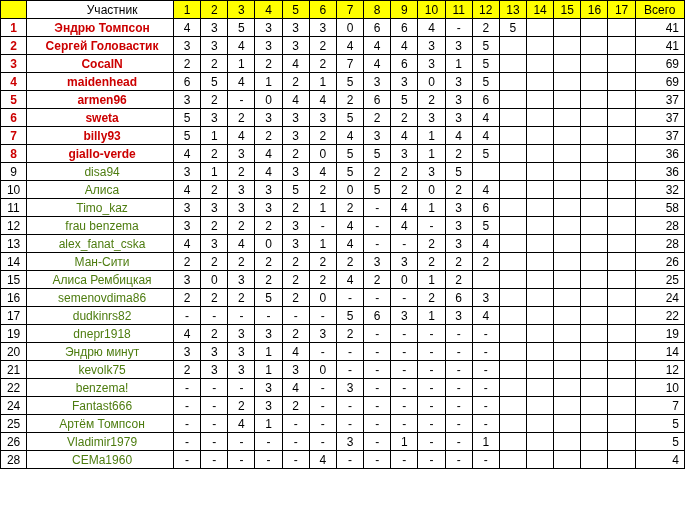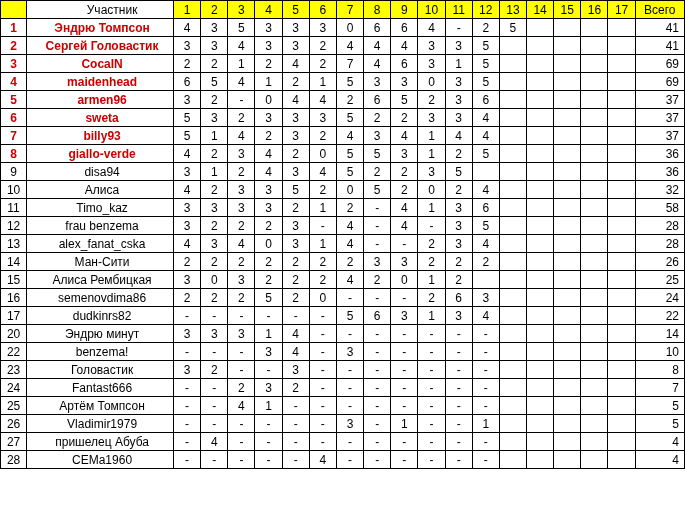--- a/index.html
+++ b/index.html
@@ -53,21 +53,21 @@
     color: #000000;
     font-weight: normal;
   }
   tbody td.name {
     text-align: center;
     padding-left: 4px;
     font-weight: bold;
     color: #cc0000;
   }
   tbody td.name.plain {
-    color: #000000;
+    color: #4d7c0f;
     font-weight: normal;
   }
   tbody td.score {
     text-align: center;
   }
   tbody td.total {
     text-align: right;
     padding-right: 5px;
   }
 </style>
@@ -490,20 +490,42 @@
         <td class="score">3</td>
         <td class="score">4</td>
         <td class="score"></td>
         <td class="score"></td>
         <td class="score"></td>
         <td class="score"></td>
         <td class="score"></td>
         <td class="total">22</td>
       </tr>
       <tr>
+        <td class="rank plain">19</td>
+        <td class="name plain">dnepr1918</td>
+        <td class="score">4</td>
+        <td class="score">2</td>
+        <td class="score">3</td>
+        <td class="score">3</td>
+        <td class="score">2</td>
+        <td class="score">3</td>
+        <td class="score">2</td>
+        <td class="score">-</td>
+        <td class="score">-</td>
+        <td class="score">-</td>
+        <td class="score">-</td>
+        <td class="score">-</td>
+        <td class="score"></td>
+        <td class="score"></td>
+        <td class="score"></td>
+        <td class="score"></td>
+        <td class="score"></td>
+        <td class="total">19</td>
+      </tr>
+      <tr>
         <td class="rank plain">20</td>
         <td class="name plain">Эндрю минут</td>
         <td class="score">3</td>
         <td class="score">3</td>
         <td class="score">3</td>
         <td class="score">1</td>
         <td class="score">4</td>
         <td class="score">-</td>
         <td class="score">-</td>
         <td class="score">-</td>
@@ -512,20 +534,42 @@
         <td class="score">-</td>
         <td class="score">-</td>
         <td class="score"></td>
         <td class="score"></td>
         <td class="score"></td>
         <td class="score"></td>
         <td class="score"></td>
         <td class="total">14</td>
       </tr>
       <tr>
+        <td class="rank plain">21</td>
+        <td class="name plain">kevolk75</td>
+        <td class="score">2</td>
+        <td class="score">3</td>
+        <td class="score">3</td>
+        <td class="score">1</td>
+        <td class="score">3</td>
+        <td class="score">0</td>
+        <td class="score">-</td>
+        <td class="score">-</td>
+        <td class="score">-</td>
+        <td class="score">-</td>
+        <td class="score">-</td>
+        <td class="score">-</td>
+        <td class="score"></td>
+        <td class="score"></td>
+        <td class="score"></td>
+        <td class="score"></td>
+        <td class="score"></td>
+        <td class="total">12</td>
+      </tr>
+      <tr>
         <td class="rank plain">22</td>
         <td class="name plain">benzema!</td>
         <td class="score">-</td>
         <td class="score">-</td>
         <td class="score">-</td>
         <td class="score">3</td>
         <td class="score">4</td>
         <td class="score">-</td>
         <td class="score">3</td>
         <td class="score">-</td>
@@ -534,42 +578,20 @@
         <td class="score">-</td>
         <td class="score">-</td>
         <td class="score"></td>
         <td class="score"></td>
         <td class="score"></td>
         <td class="score"></td>
         <td class="score"></td>
         <td class="total">10</td>
       </tr>
       <tr>
-        <td class="rank plain">23</td>
-        <td class="name plain">Головастик</td>
-        <td class="score">3</td>
-        <td class="score">2</td>
-        <td class="score">-</td>
-        <td class="score">-</td>
-        <td class="score">3</td>
-        <td class="score">-</td>
-        <td class="score">-</td>
-        <td class="score">-</td>
-        <td class="score">-</td>
-        <td class="score">-</td>
-        <td class="score">-</td>
-        <td class="score">-</td>
-        <td class="score"></td>
-        <td class="score"></td>
-        <td class="score"></td>
-        <td class="score"></td>
-        <td class="score"></td>
-        <td class="total">8</td>
-      </tr>
-      <tr>
         <td class="rank plain">24</td>
         <td class="name plain">Fantast666</td>
         <td class="score">-</td>
         <td class="score">-</td>
         <td class="score">2</td>
         <td class="score">3</td>
         <td class="score">2</td>
         <td class="score">-</td>
         <td class="score">-</td>
         <td class="score">-</td>
@@ -620,42 +642,20 @@
         <td class="score">1</td>
         <td class="score">-</td>
         <td class="score">-</td>
         <td class="score">1</td>
         <td class="score"></td>
         <td class="score"></td>
         <td class="score"></td>
         <td class="score"></td>
         <td class="score"></td>
         <td class="total">5</td>
-      </tr>
-      <tr>
-        <td class="rank plain">27</td>
-        <td class="name plain">пришелец Абуба</td>
-        <td class="score">-</td>
-        <td class="score">4</td>
-        <td class="score">-</td>
-        <td class="score">-</td>
-        <td class="score">-</td>
-        <td class="score">-</td>
-        <td class="score">-</td>
-        <td class="score">-</td>
-        <td class="score">-</td>
-        <td class="score">-</td>
-        <td class="score">-</td>
-        <td class="score">-</td>
-        <td class="score"></td>
-        <td class="score"></td>
-        <td class="score"></td>
-        <td class="score"></td>
-        <td class="score"></td>
-        <td class="total">4</td>
       </tr>
       <tr>
         <td class="rank plain">28</td>
         <td class="name plain">CEMa1960</td>
         <td class="score">-</td>
         <td class="score">-</td>
         <td class="score">-</td>
         <td class="score">-</td>
         <td class="score">-</td>
         <td class="score">4</td>

